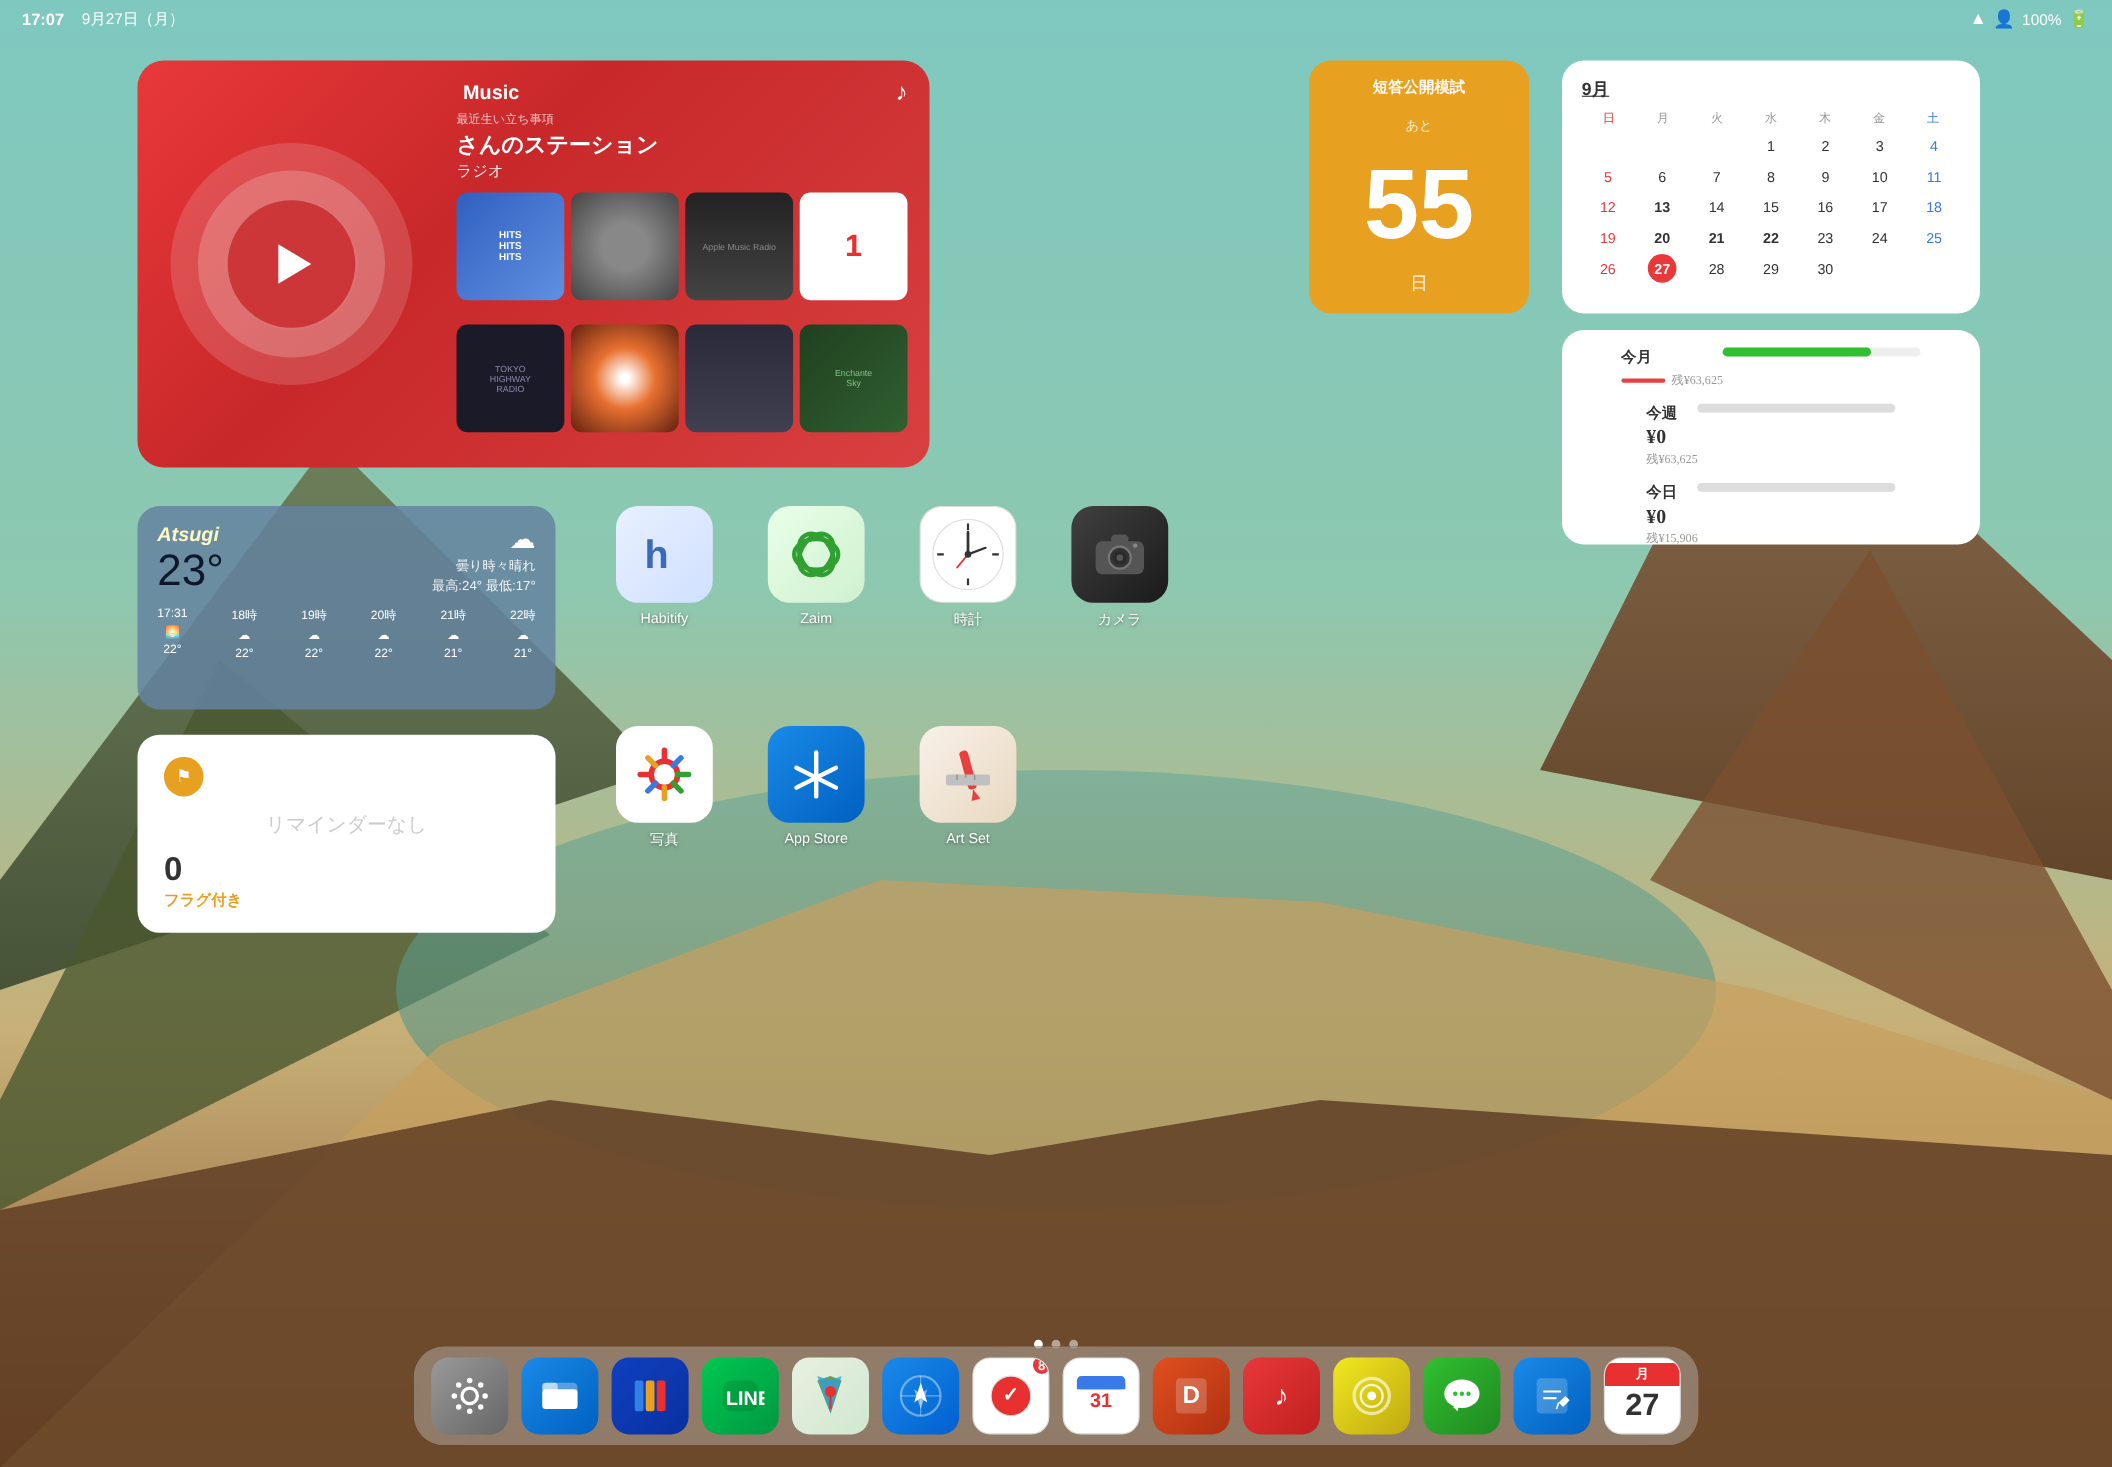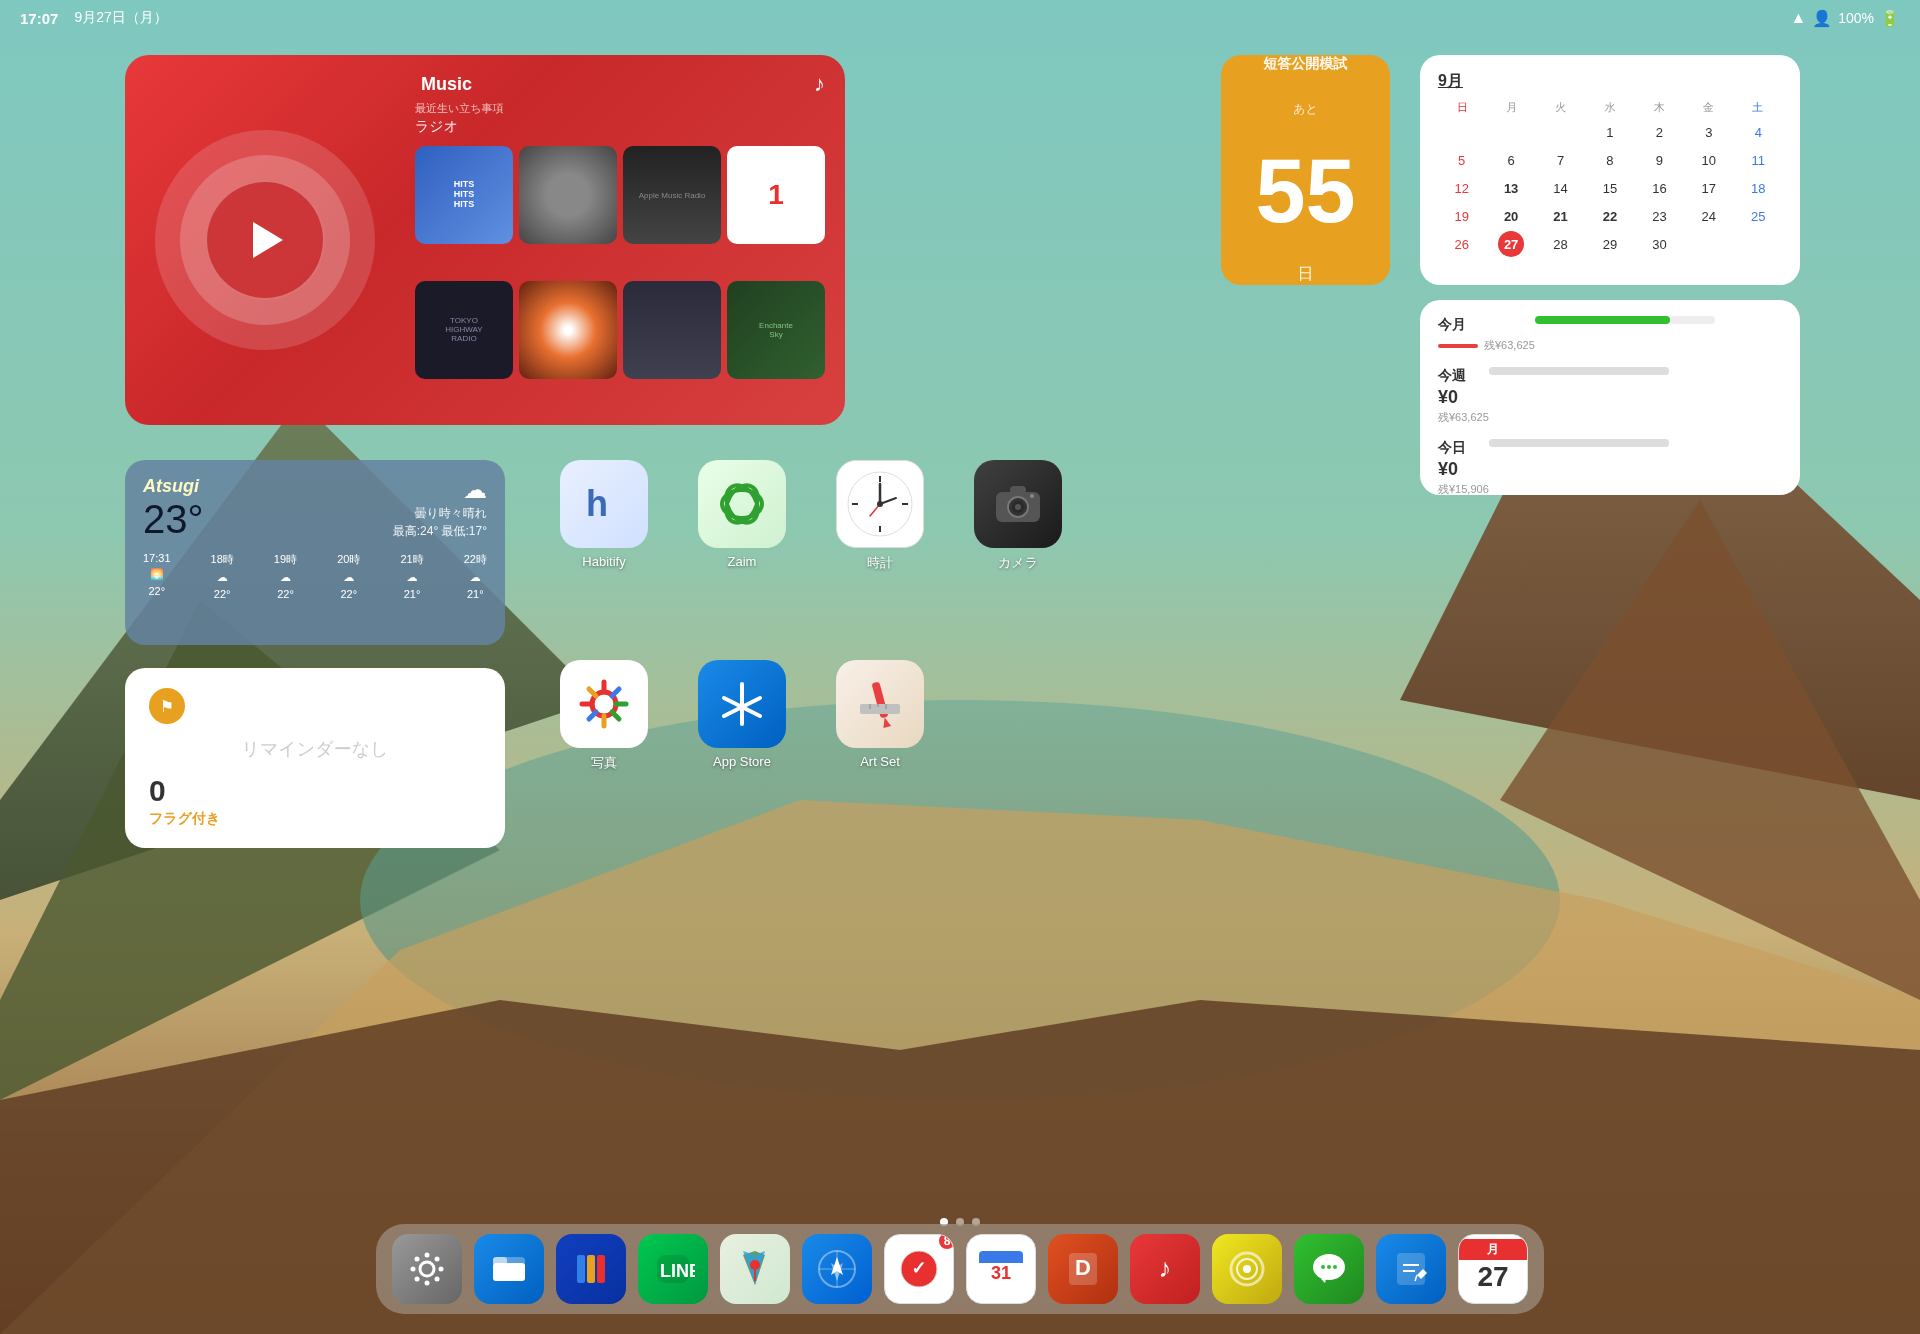--- a/index.html
+++ b/index.html
@@ -175,45 +175,47 @@
       color: white;
       font-weight: 700;
     }
     .cal-cell.bold { font-weight: 700; }
     .cal-cell.sun { color: #e8383a; }
     
     .countdown-widget {
       position: absolute;
       top: 10px;
       right: 400px;
-      width: 169px;
+      width: 200px;
       height: 230px;
       background: #e8a020;
       border-radius: 20px;
+      padding: 16px;
       display: flex;
       flex-direction: column;
       align-items: center;
       justify-content: space-between;
     }
     
     .finance-widget {
       position: absolute;
       top: 255px;
       right: 0;
       width: 380px;
       height: 195px;
       background: white;
       border-radius: 20px;
       padding: 16px 18px;
     }
     .finance-row {
       display: flex;
       align-items: flex-start;
-      justify-content: flex-start;
+      justify-content: center;
       margin-bottom: 14px;
+      font-family: Liberation Serif, serif;
     }
     .finance-row:last-child { margin-bottom: 0; }
     .finance-bar-container {
       display: flex;
       flex-direction: column;
       align-items: flex-end;
       gap: 2px;
       min-width: 180px;
     }
     .finance-bar {
@@ -444,20 +446,21 @@
   </div>
   <div class="music-right">
     <div class="music-header">
       <div class="apple-music-logo">
         <span style="font-size:18px;"></span>
         <span style="font-size:18px;font-weight:700;color:white;">Music</span>
       </div>
       <span style="color:white;font-size:22px;">♪</span>
     </div>
     <div style="font-size:11px;color:rgba(255,255,255,0.7);margin-bottom:2px;">最近生い立ち事項</div>
+    <div style="font-size:20px;font-weight:700;color:white;margin-bottom:2px;">さんのステーション</div>
     <div style="font-size:14px;color:rgba(255,255,255,0.9);margin-bottom:10px;">ラジオ</div>
     <div class="music-grid">
       <div class="music-grid-item alb1" style="display:flex;align-items:center;justify-content:center;">
         <div style="text-align:center;color:white;font-size:9px;font-weight:800;line-height:1.1;padding:4px;">HITS<br>HITS<br>HITS</div>
       </div>
       <div class="music-grid-item alb2" style="background:radial-gradient(circle, #888 30%, #444 100%);"></div>
       <div class="music-grid-item alb3" style="background:linear-gradient(#222,#444);display:flex;align-items:center;justify-content:center;">
           <span style="color:#888;font-size:8px;text-align:center;padding:2px;">Apple Music Radio</span>
         </div>
       <div class="music-grid-item alb4" style="background:white;display:flex;align-items:center;justify-content:center;">

